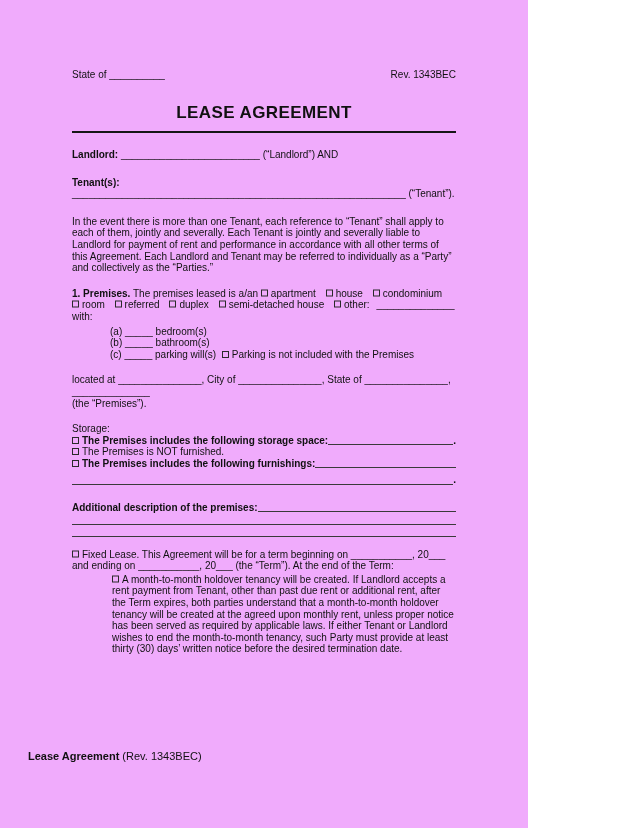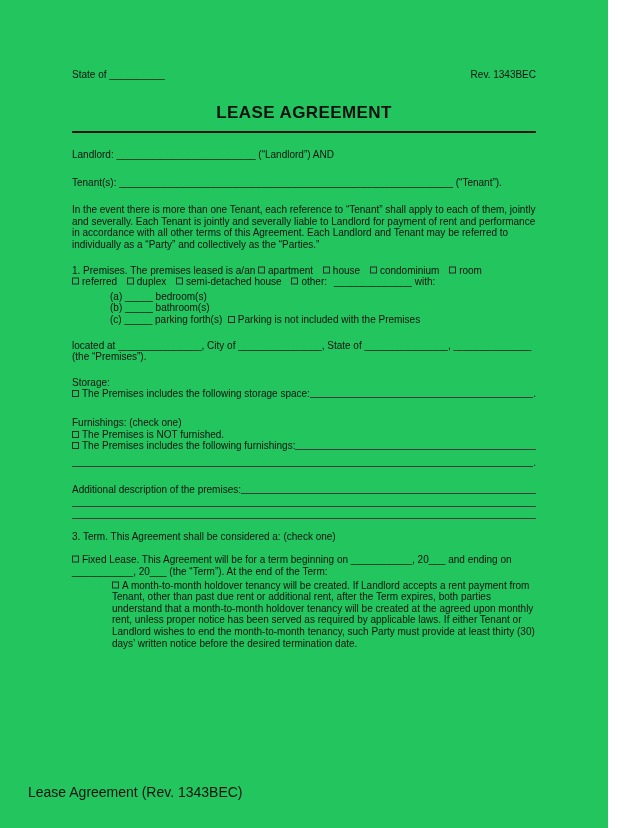--- a/index.html
+++ b/index.html
@@ -1,41 +1,41 @@
 <!DOCTYPE html>
 <html><head>
 <meta charset="utf-8">
 <style>
   html,body{margin:0;padding:0;background:#ffffff;}
   body{width:640px;height:828px;overflow:hidden;position:relative;
        font-family:"Liberation Sans","DejaVu Sans",sans-serif;color:#111;}
-  .page{box-sizing:border-box;width:608px;height:828px;background:#22c55e;
+  .page{box-sizing:border-box;width:528px;height:828px;background:#f0abfc;
         padding:69px 72px 0 72px;position:relative;}
   p,h1,div{margin:0;padding:0;}
   .body-text{font-size:10px;line-height:11.6px;}
   .header-row{display:flex;justify-content:space-between;font-size:10px;line-height:12px;}
   .doc-title{margin-top:22px;text-align:center;font-size:17px;line-height:20px;
              font-weight:bold;letter-spacing:.4px;}
   .title-rule{margin-top:8px;border-bottom:2.5px solid #161616;}
   .mt2{margin-top:2px;}.mt3{margin-top:3px;}.mt12{margin-top:12px;}
   .mt14{margin-top:14px;}.mt16{margin-top:16px;}.mt17{margin-top:17px;}
-  b{font-weight:normal;}
+  b{font-weight:bold;}
   .u{}
   .cb{display:inline-block;width:5px;height:5px;border:1px solid #2a2a2a;
       margin-right:3px;flex:none;}
   p .cb, span .cb{transform:translateY(-0.5px);}
-  .row{display:flex;align-items:baseline;font-size:10px;line-height:11.6px;}
+  .row{display:flex;align-items:baseline;font-size:10px;line-height:11.6px;font-weight:bold;}
   .row .nowrap{white-space:nowrap;}
   .fill{flex:1;align-self:flex-end;border-bottom:1px solid #3a3a3a;
         margin-bottom:1.5px;min-width:18px;}
   .blank-line{height:10.5px;border-bottom:1px solid #3a3a3a;}
   .indent{margin-left:38px;}
   .indent2{margin-left:40px;}
   .opt{display:inline-block;margin-right:7px;white-space:nowrap;}
-  .footer{position:absolute;left:28px;top:786px;font-size:14px;line-height:12px;}
+  .footer{position:absolute;left:28px;top:750px;font-size:11px;line-height:12px;}
 </style>
 </head>
 <body>
 
 <div class="page">
 
   <div class="header-row">
     <span>State of __________</span>
     <span>Rev. 1343BEC</span>
   </div>
@@ -55,54 +55,52 @@
     <span class="opt"><span class="cb"></span><span>house</span></span>
     <span class="opt"><span class="cb"></span><span>condominium</span></span>
     <span class="opt"><span class="cb"></span><span>room</span></span>
     <span class="opt"><span class="cb"></span><span>referred</span></span>
     <span class="opt"><span class="cb"></span><span>duplex</span></span>
     <span class="opt"><span class="cb"></span><span>semi-detached house</span></span>
     <span class="opt"><span class="cb"></span><span>other:</span></span><span>______________</span> <span>with:</span></p>
 
   <div class="body-text indent mt3">(a) _____ bedroom(s)</div>
   <div class="body-text indent">(b) _____ bathroom(s)</div>
-  <div class="body-text indent"><span>(c) _____ parking forth(s)</span>&nbsp;&nbsp;<span class="cb"></span><span>Parking is not included with the Premises</span></div>
+  <div class="body-text indent"><span>(c) _____ parking will(s)</span>&nbsp;&nbsp;<span class="cb"></span><span>Parking is not included with the Premises</span></div>
 
   <div class="body-text mt14">located at _______________, City of _______________, State of _______________, ______________</div>
   <div class="body-text">(the “Premises”).</div>
 
   <p class="body-text mt14"><span class="u">Storage:</span></p>
   <div class="row">
       <span class="cb"></span>
       <span class="nowrap">The Premises includes the following storage space:</span>
       <span class="fill"></span>
       <span>.</span>
     </div>
 
-  <p class="body-text mt17"><span class="u">Furnishings:</span> <span>(check one)</span></p>
   <div class="body-text"><span class="cb"></span><span>The Premises is</span> <span class="u">NOT</span> <span>furnished.</span></div>
   <div class="row">
       <span class="cb"></span>
       <span class="nowrap">The Premises includes the following furnishings:</span>
       <span class="fill"></span>
     </div>
   <div class="row" style="margin-top:5px;">
       <span class="fill" style="margin-left:0;"></span>
       <span>.</span>
     </div>
 
   <div class="row mt16">
       <span class="nowrap">Additional description of the premises:</span>
       <span class="fill"></span>
     </div>
   <div class="blank-line"></div>
   <div class="blank-line"></div>
 
 
-  <p class="body-text mt12"><b>3. Term.</b> <span>This Agreement shall be considered a: (check one)</span></p>
 
   <p class="body-text mt12"><span class="cb"></span><span>Fixed Lease. This Agreement will be for a term beginning on ___________, 20___ and ending on ___________, 20___ (the “Term”). At the end of the Term:</span></p>
 
   <p class="body-text indent2 mt2"><span class="cb"></span><span>A month-to-month holdover tenancy will be created. If Landlord accepts a rent payment from Tenant, other than past due rent or additional rent, after the Term expires, both parties understand that a month-to-month holdover tenancy will be created at the agreed upon monthly rent, unless proper notice has been served as required by applicable laws. If either Tenant or Landlord wishes to end the month-to-month tenancy, such Party must provide at least thirty (30) days’ written notice before the desired termination date.</span></p>
 
   <div class="footer"><b>Lease Agreement</b><span> (Rev. 1343BEC)</span></div>
 
 </div>
 
 </body></html>

